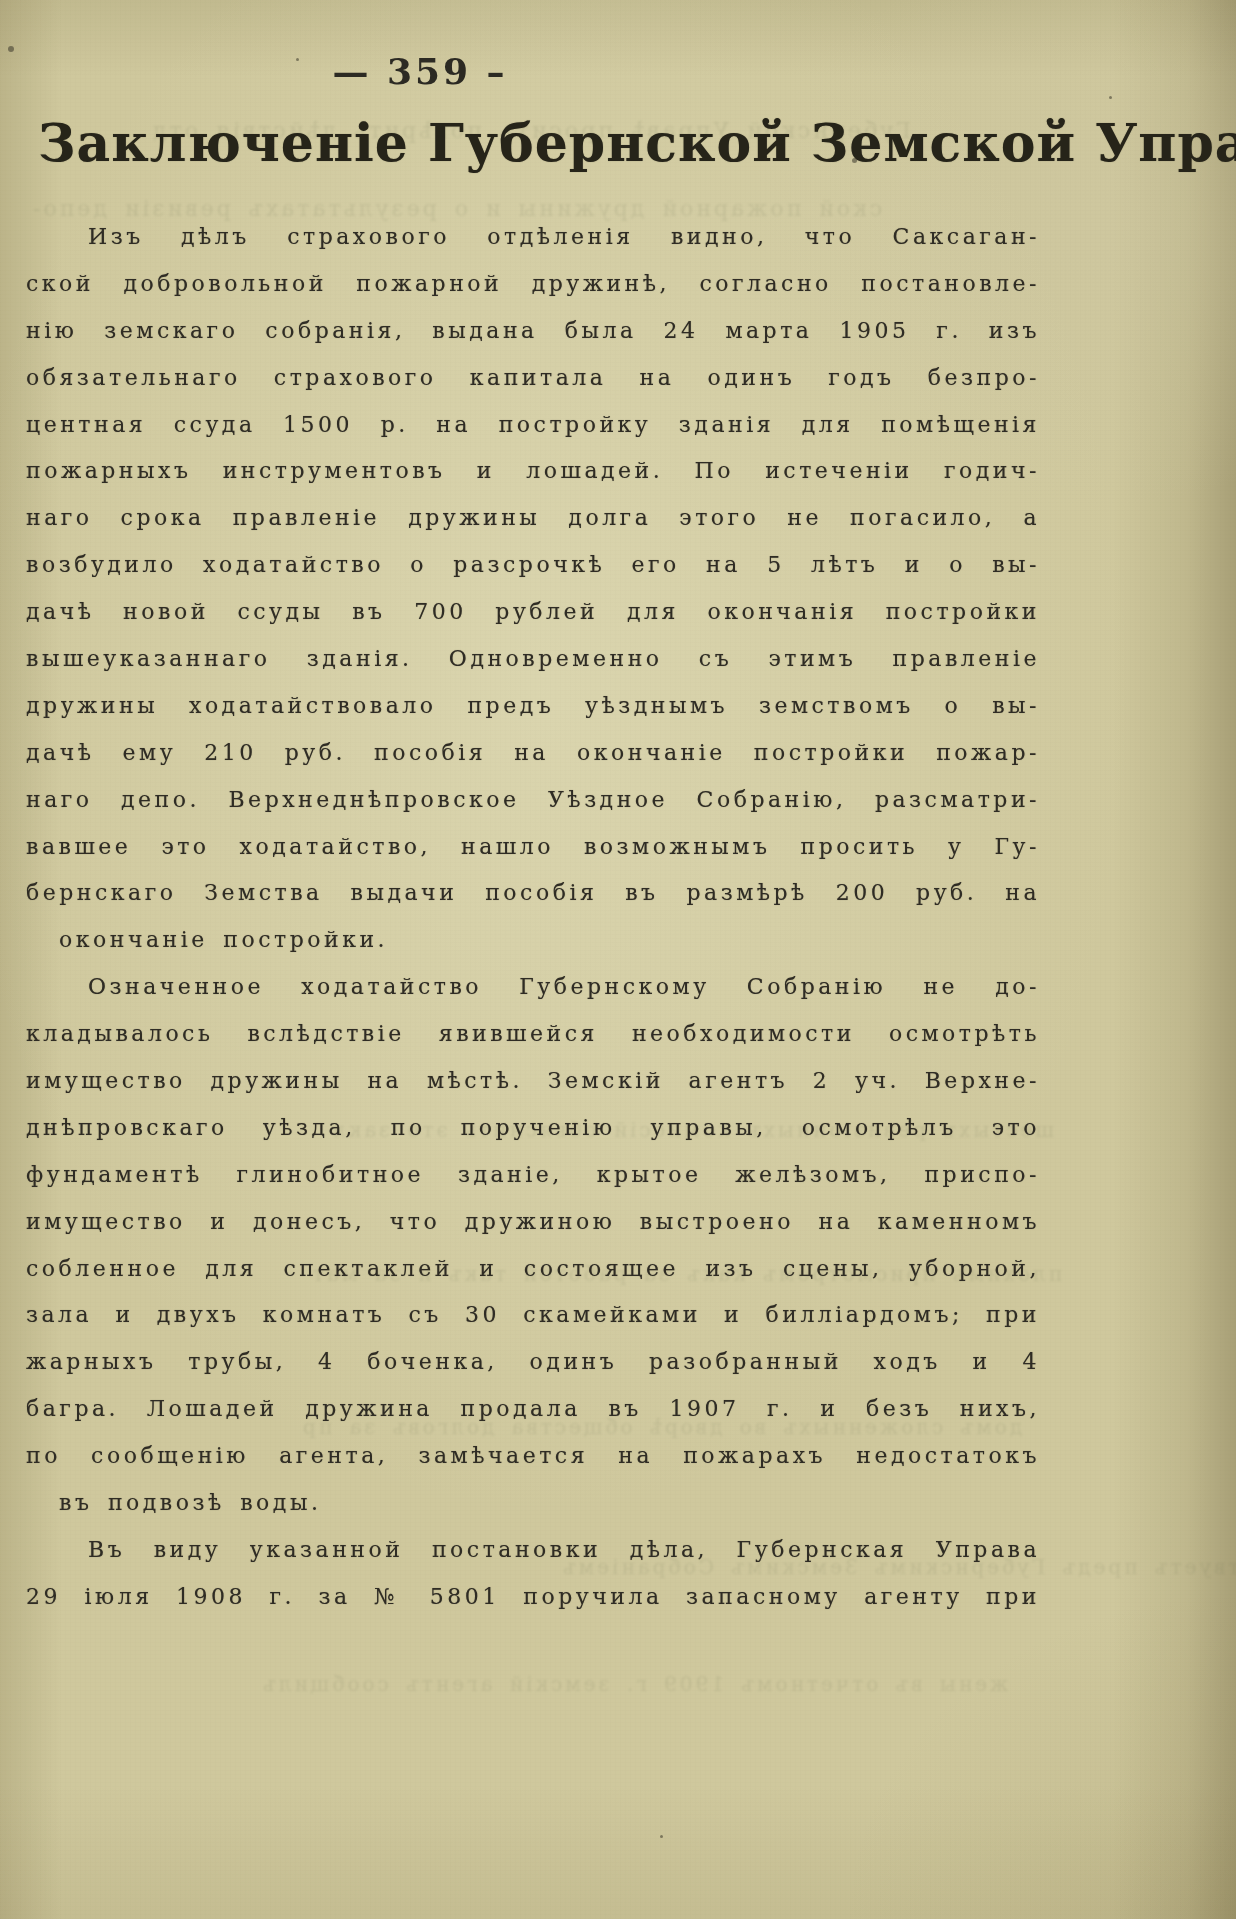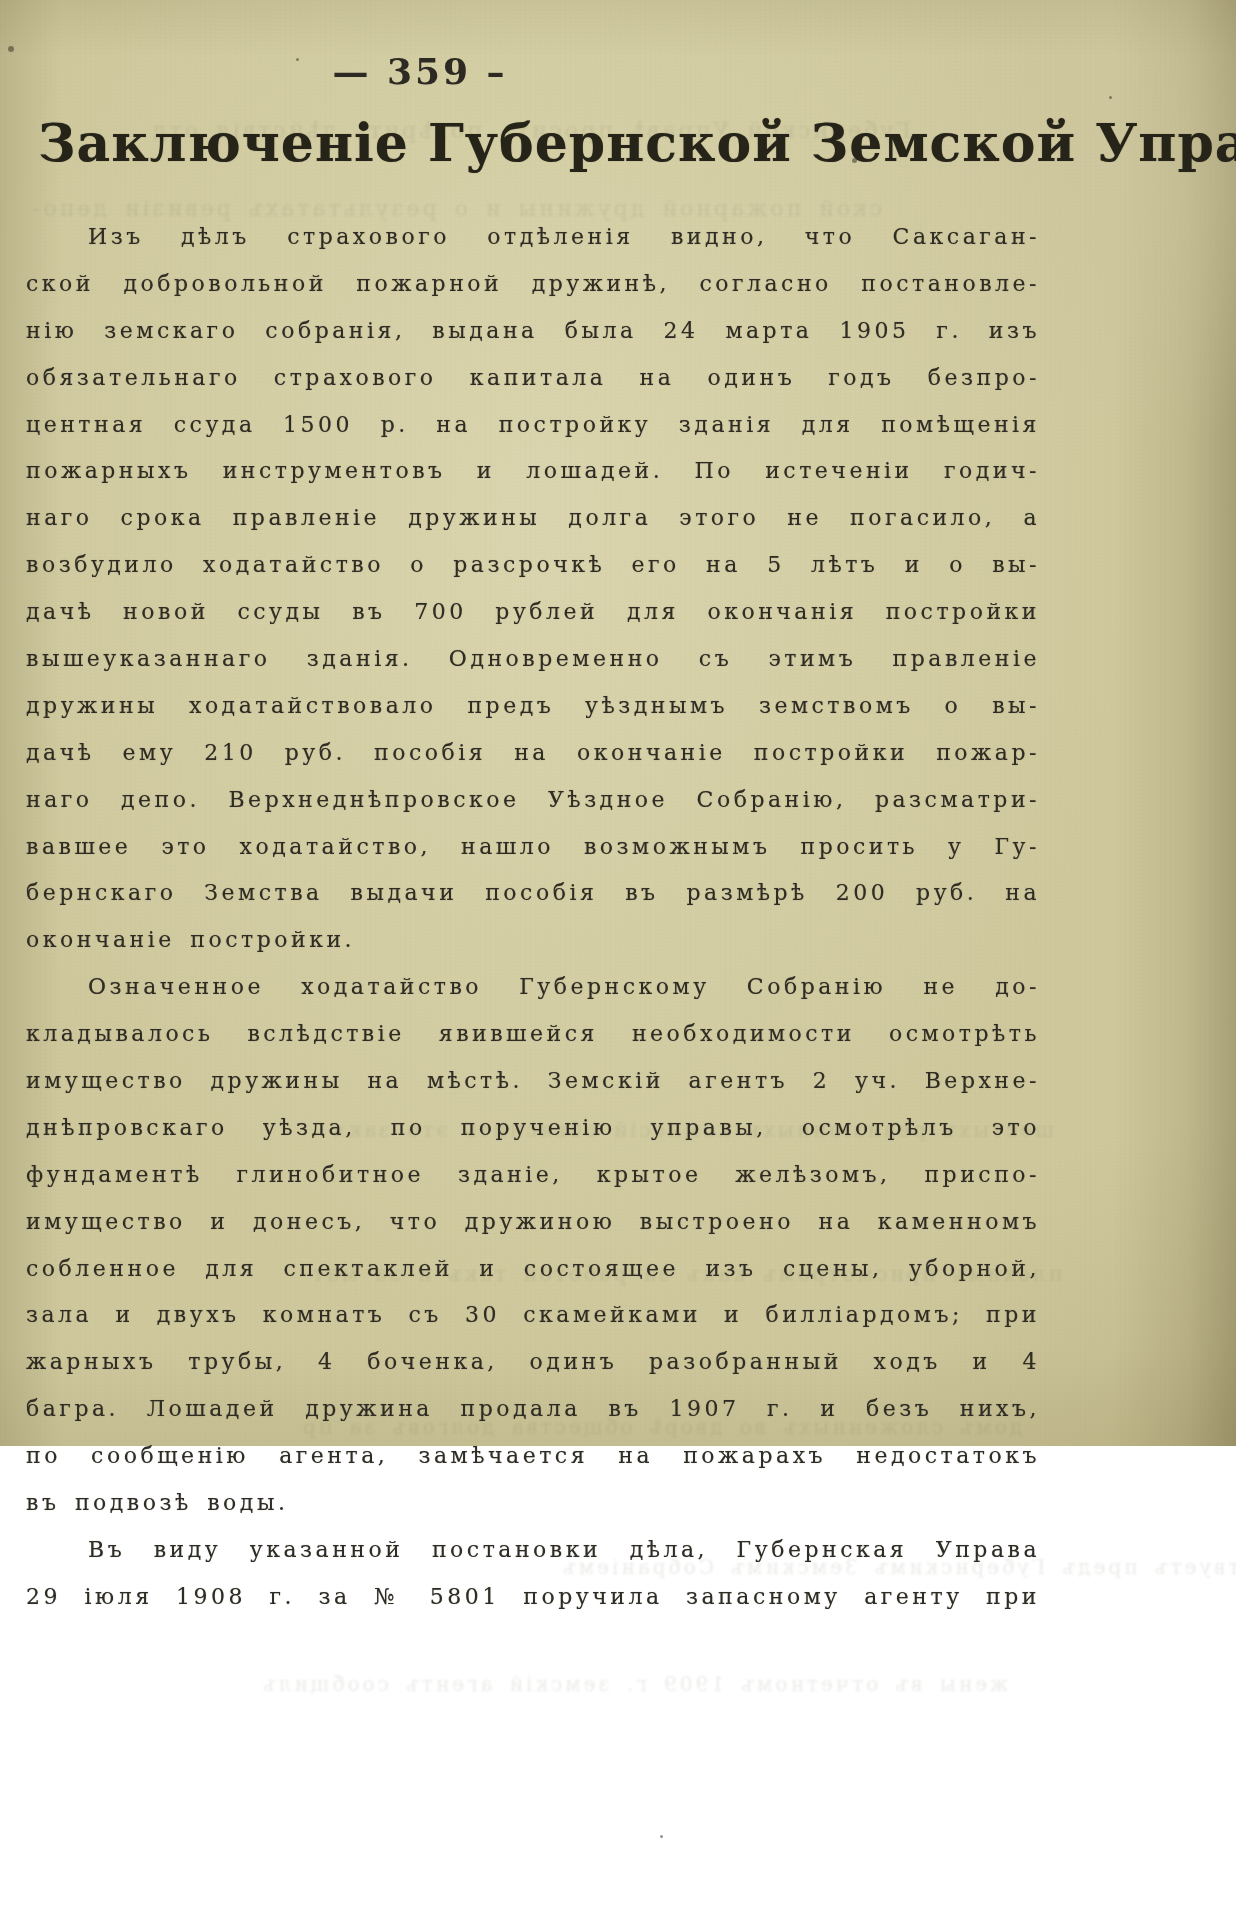--- a/index.html
+++ b/index.html
@@ -1,18 +1,18 @@
 <!DOCTYPE html>
 <html><head>
 <meta charset="utf-8">
 <style>
   html,body{margin:0;padding:0;}
   body{width:1236px;height:1929px;overflow:hidden;
        font-family:"DejaVu Serif","Liberation Serif",serif;}
-  .page{position:relative;width:1236px;height:1446px;
+  .page{position:relative;width:1236px;height:1919px;
     background-color:#cfc89d;
     background-image:
       radial-gradient(ellipse 820px 1150px at 44% 36%, rgba(226,222,186,0.60), rgba(226,222,186,0) 72%),
       radial-gradient(ellipse 500px 400px at 88% 12%, rgba(205,198,160,0.5), rgba(205,198,160,0) 70%),
       linear-gradient(to right, rgba(110,99,58,0.20), rgba(110,99,58,0) 5%, rgba(110,99,58,0) 90%, rgba(110,99,58,0.16) 96%, rgba(92,81,44,0.34)),
       linear-gradient(to bottom, rgba(110,99,58,0.14), rgba(110,99,58,0) 4%, rgba(110,99,58,0) 93%, rgba(120,108,62,0.12)),
       radial-gradient(ellipse 600px 500px at 100% 100%, rgba(146,134,86,0.22), rgba(146,134,86,0) 65%);
   }
   .grain{position:absolute;inset:0;pointer-events:none;opacity:.5;
     background-image:
@@ -23,21 +23,21 @@
     letter-spacing:3px;}
   .heading{position:absolute;top:112px;left:38px;width:830px;
     text-align:center;font-size:52px;font-weight:700;color:#262419;
     letter-spacing:1px;white-space:nowrap;
     text-shadow:0 0 1px rgba(38,36,25,0.45);}
   .body-text{position:absolute;top:214px;left:26px;width:1014px;
     font-size:22px;color:#2f2c24;letter-spacing:3.5px;word-spacing:5px;
     text-shadow:0 0 1px rgba(47,44,36,0.4);}
   .line{line-height:46.9px;height:46.9px;text-align:justify;
     text-align-last:justify;white-space:normal;}
-  .line.end{text-align-last:left;}
+  .line.end{text-align-last:left;margin-left:33px;}
   .line.indent{text-indent:62px;}
   .ghost{position:absolute;color:#5c6346;opacity:0.12;filter:blur(1.3px);
     transform:scaleX(-1);font-size:22px;letter-spacing:3px;word-spacing:5px;
     white-space:nowrap;pointer-events:none;}
   .speck{position:absolute;background:#3a362a;border-radius:50%;
     pointer-events:none;}
 </style>
 </head>
 <body>
 

